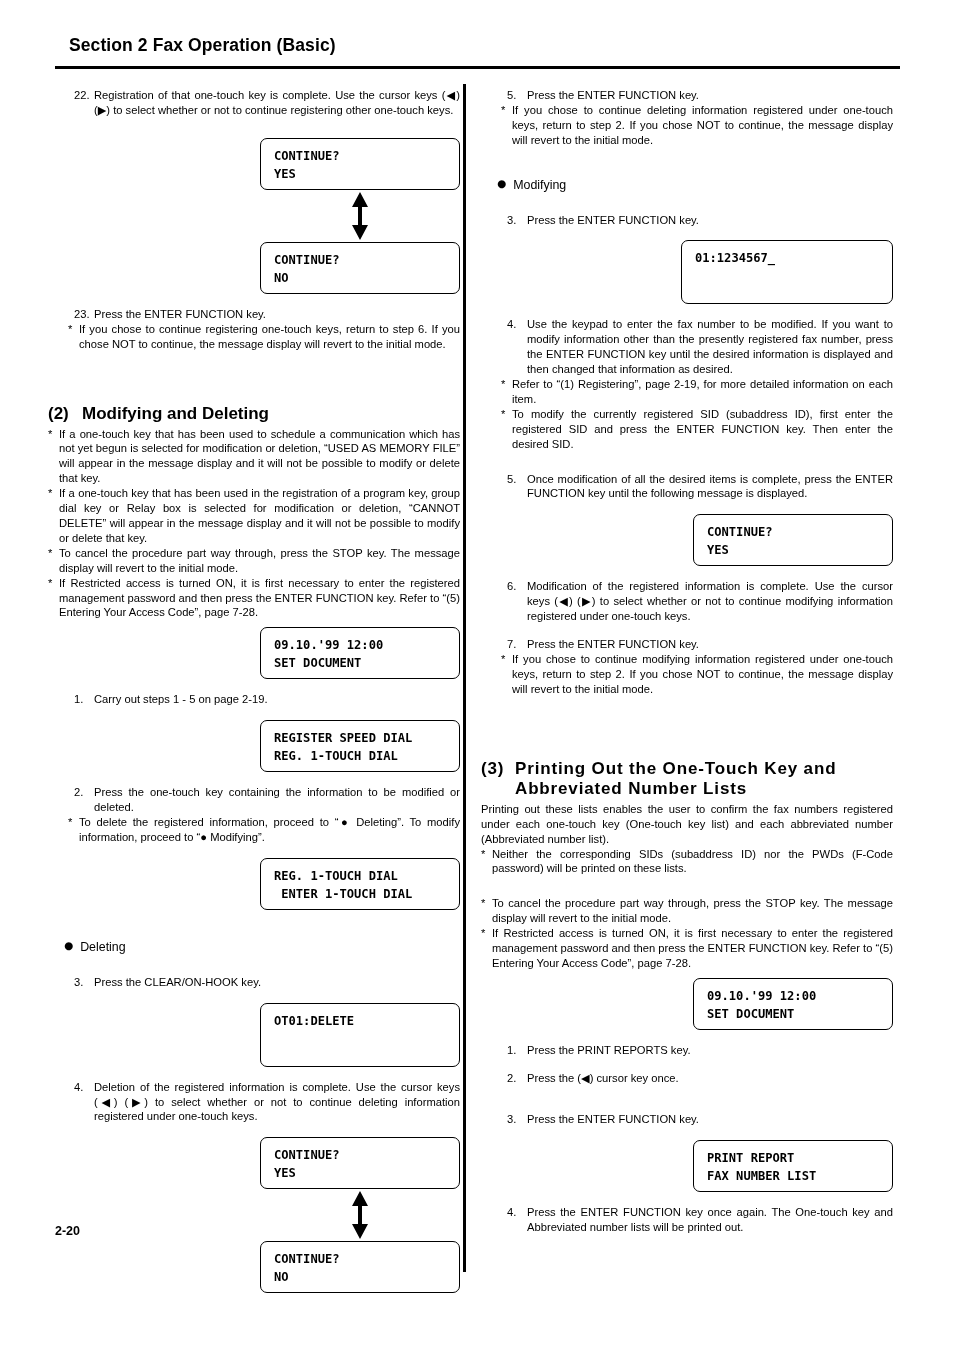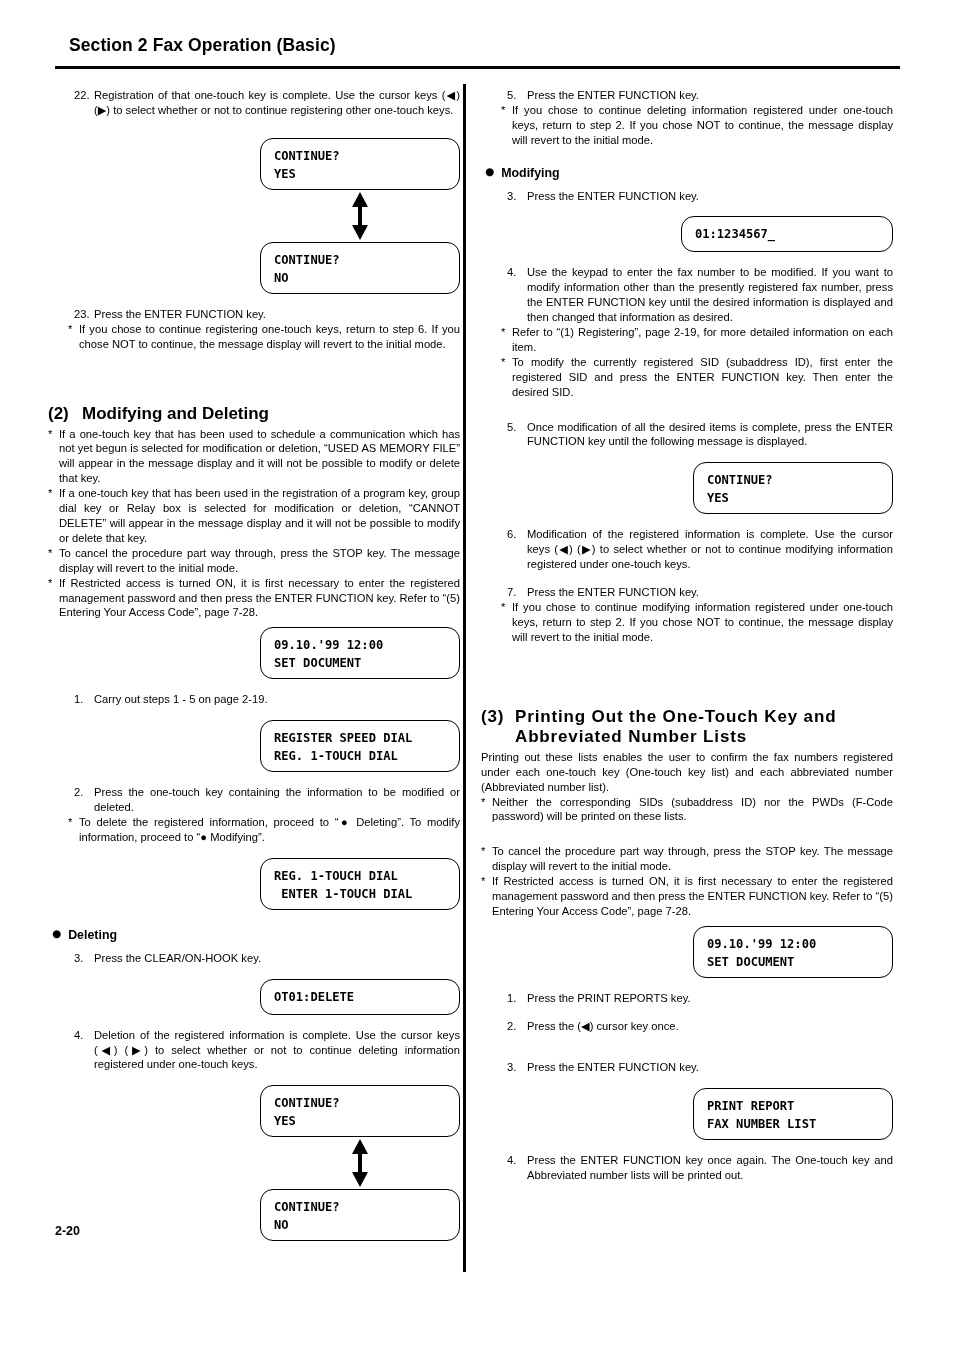--- a/index.html
+++ b/index.html
@@ -105,46 +105,46 @@
   }
   .h-sec .hnum {
     position: absolute;
     left: 0;
     top: 0;
   }
   .h-sec.spread { letter-spacing: 0.85px; }
 
   .h-bullet {
     font-size: 12.4px;
-    font-weight: bold;
-    margin: 4px;
+    font-weight: normal;
+    margin: 16px;
     line-height: 1.2;
   }
   .h-bullet .dot {
     font-size: 10.5px;
     vertical-align: 2px;
     margin-right: 7px;
   }
 
   
   .lcd {
     box-sizing: border-box;
     border: 1.6px solid #000;
-    border-radius: 13px;
+    border-radius: 7px;
     font-family: "DejaVu Sans Mono", monospace;
     font-weight: bold;
     font-size: 12.1px;
     line-height: 18px;
     padding: 8px 13px 8px 13px;
     white-space: pre;
     background: #fff;
     letter-spacing: 0px;
   }
   .lcd.h2 { height: 52px; }
-  .lcd.h1 { height: 36px; }
+  .lcd.h1 { height: 64px; }
 
   .lcd-wrap {
     display: flex;
     justify-content: flex-end;
   }
   .lcd-w200 { width: 200px; }
   .lcd-w212 { width: 212px; }
 
   
   .dbl-arrow {

